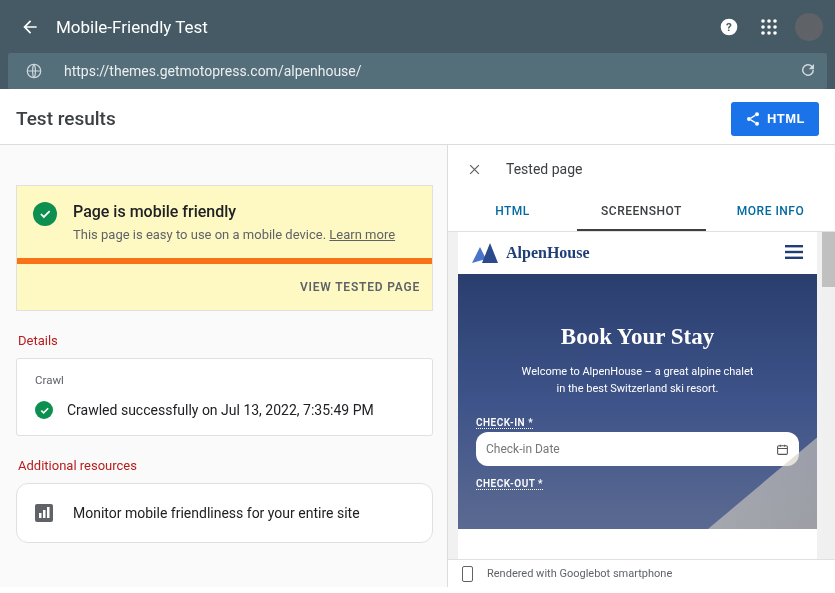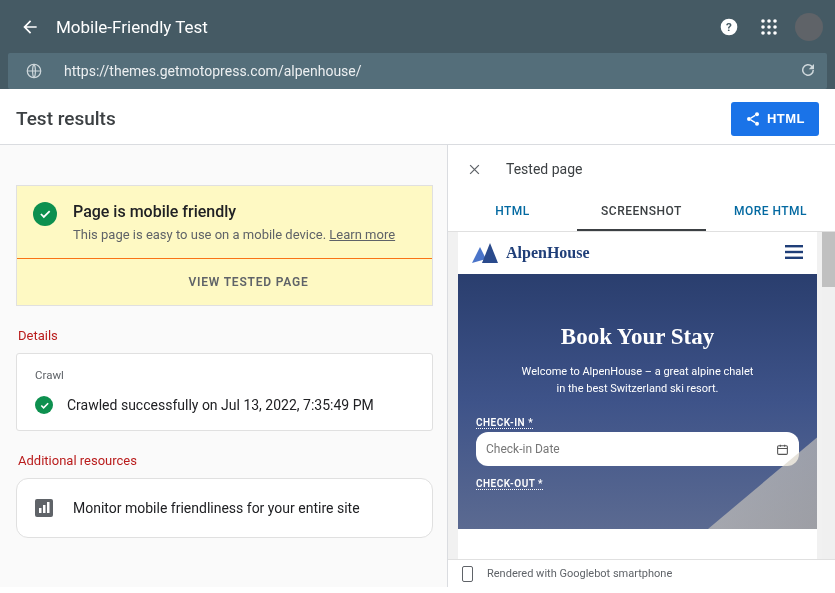--- a/index.html
+++ b/index.html
@@ -31,21 +31,21 @@
   .left { flex: 1; background: #fafafa; padding: 0 14px 0 16px; overflow-y: auto; min-width: 0; }
   .right { width: 388px; background: #fff; border-left: 1px solid #dadce0; display: flex; flex-direction: column; }
   
   .card { background: #fef9c3; border: 1px solid #e0e0e0; border-radius: 0; margin-top: 40px; }
   .card-body { padding: 16px; display: flex; align-items: flex-start; }
   .check-circle { width: 24px; height: 24px; background: #0d904f; border-radius: 50%; display: flex; align-items: center; justify-content: center; flex-shrink: 0; }
   .card-text { margin-left: 16px; }
   .card-title { font-size: 16px; font-weight: 500; color: #202124; }
   .card-sub { font-size: 13px; color: #5f6368; margin-top: 6px; }
   .card-sub a { color: #5f6368; text-decoration: underline; }
-  .card-footer { border-top: 1px solid #f97316; padding: 16px 12px; letter-spacing: .8px; font-weight: 600; font-size: 12px; color: #5f6368; cursor: pointer; text-align: center; padding-left: 60px;}
+  .card-footer { border-top: 6px solid #f97316; padding: 16px 12px; letter-spacing: .8px; font-weight: 600; font-size: 12px; color: #5f6368; cursor: pointer; text-align: right; padding-left: 60px;}
   
   .section-label { font-size: 13px; color: #b91c1c; margin: 22px 0 10px 2px; }
   .details-card { background: #fff; border: 1px solid #e0e0e0; border-radius: 3px; padding: 14px 2px 16px 18px; }
   .crawl-label { font-size: 11.5px; color: #5f6368; margin-bottom: 14px; }
   .crawl-row { display: flex; align-items: center; font-size: 14px; color: #202124; }
   .crawl-check { width: 18px; height: 18px; background: #0d904f; border-radius: 50%; display: flex; align-items: center; justify-content: center; margin-right: 14px; }
   
   .resources-card { background: #fff; border: 1px solid #e0e0e0; border-radius: 12px; padding: 20px 18px; display: flex; align-items: center; }
   .chart-icon { width: 18px; height: 18px; background: #5f6368; border-radius: 2px; display: flex; align-items: center; justify-content: center; margin-right: 20px; }
   
@@ -190,21 +190,21 @@
       <div class="close-btn">
         <svg width="15" height="15" viewBox="0 0 24 24" fill="none" stroke="#5f6368" stroke-width="2">
             <path d="M5 5l14 14M19 5L5 19"></path>
           </svg>
       </div>
       <div class="tp-title">Tested page</div>
     </div>
     <div class="tabs">
       <div class="tab">HTML</div>
       <div class="tab active">SCREENSHOT</div>
-      <div class="tab">MORE HTML</div>
+      <div class="tab">MORE INFO</div>
     </div>
     <div class="preview-container">
       <div class="scroll-track"></div>
       <div class="scroll-thumb"></div>
       <div class="preview">
         <div class="phead">
           <div class="plogo">
             <svg width="26" height="20" viewBox="0 0 26 20">
                 <path d="M0 20 L8 4 L14 16 Z" fill="#4a74c9"></path>
                 <path d="M10 20 L18 0 L26 20 Z" fill="#2a4a8c"></path>

